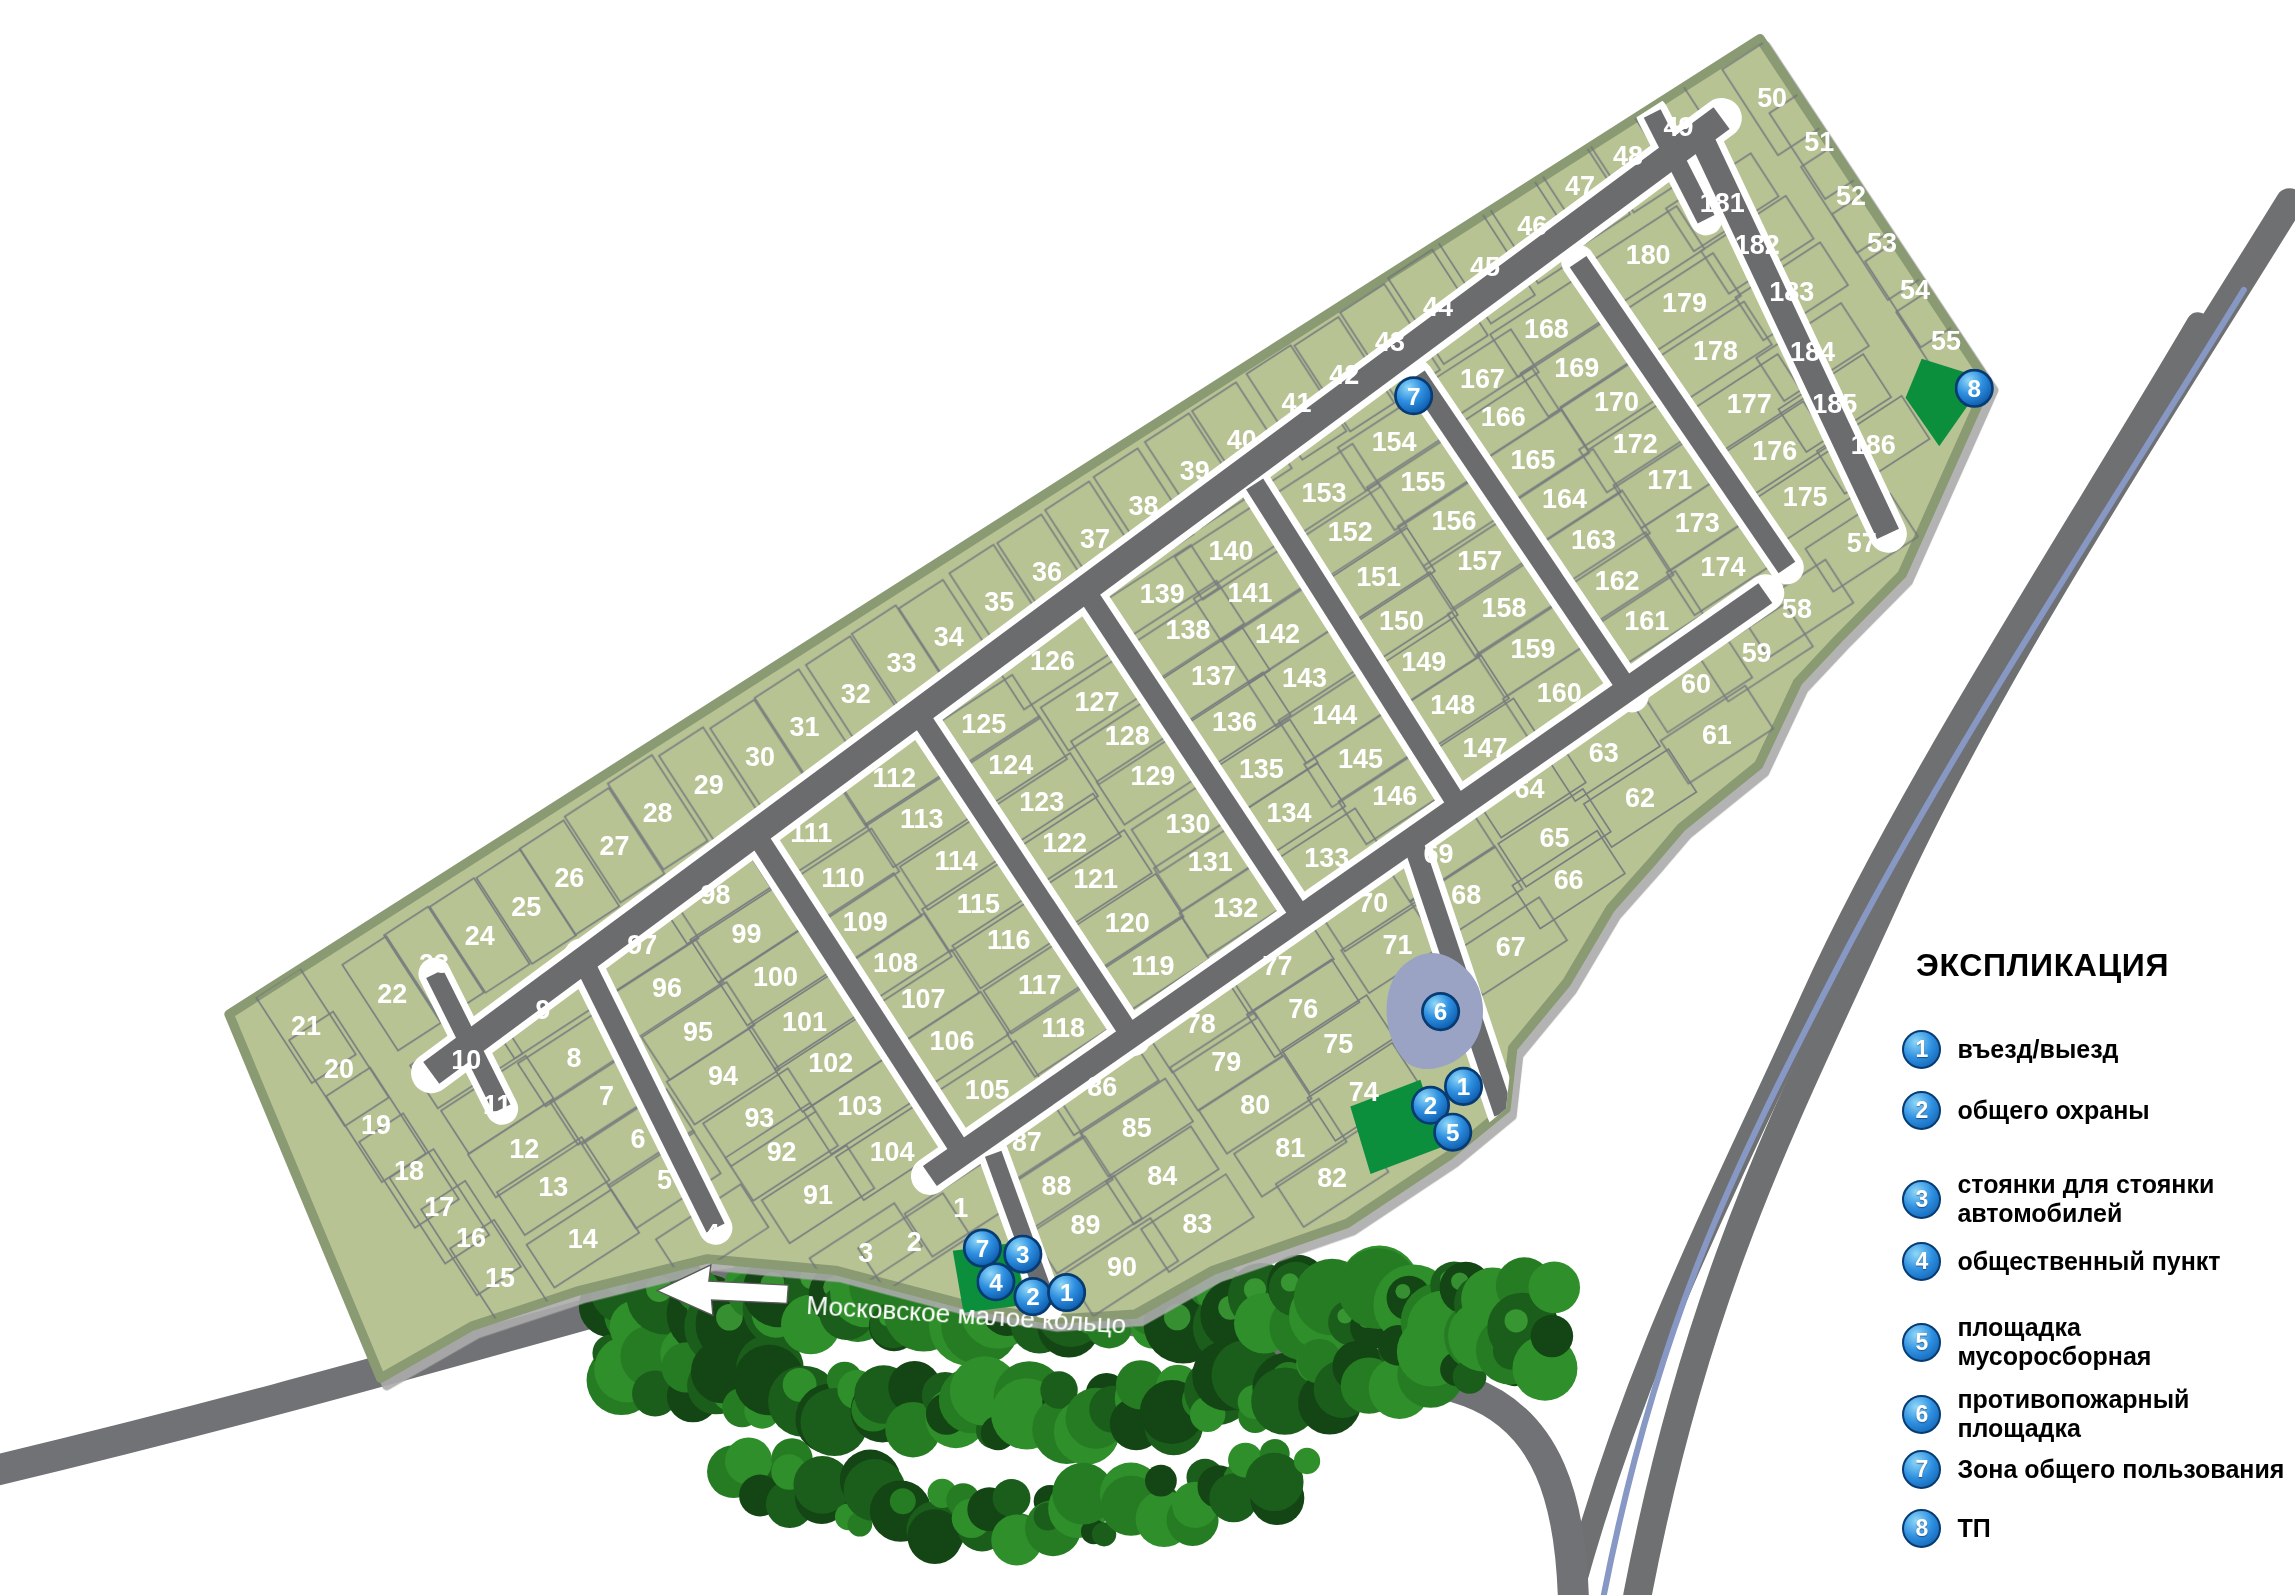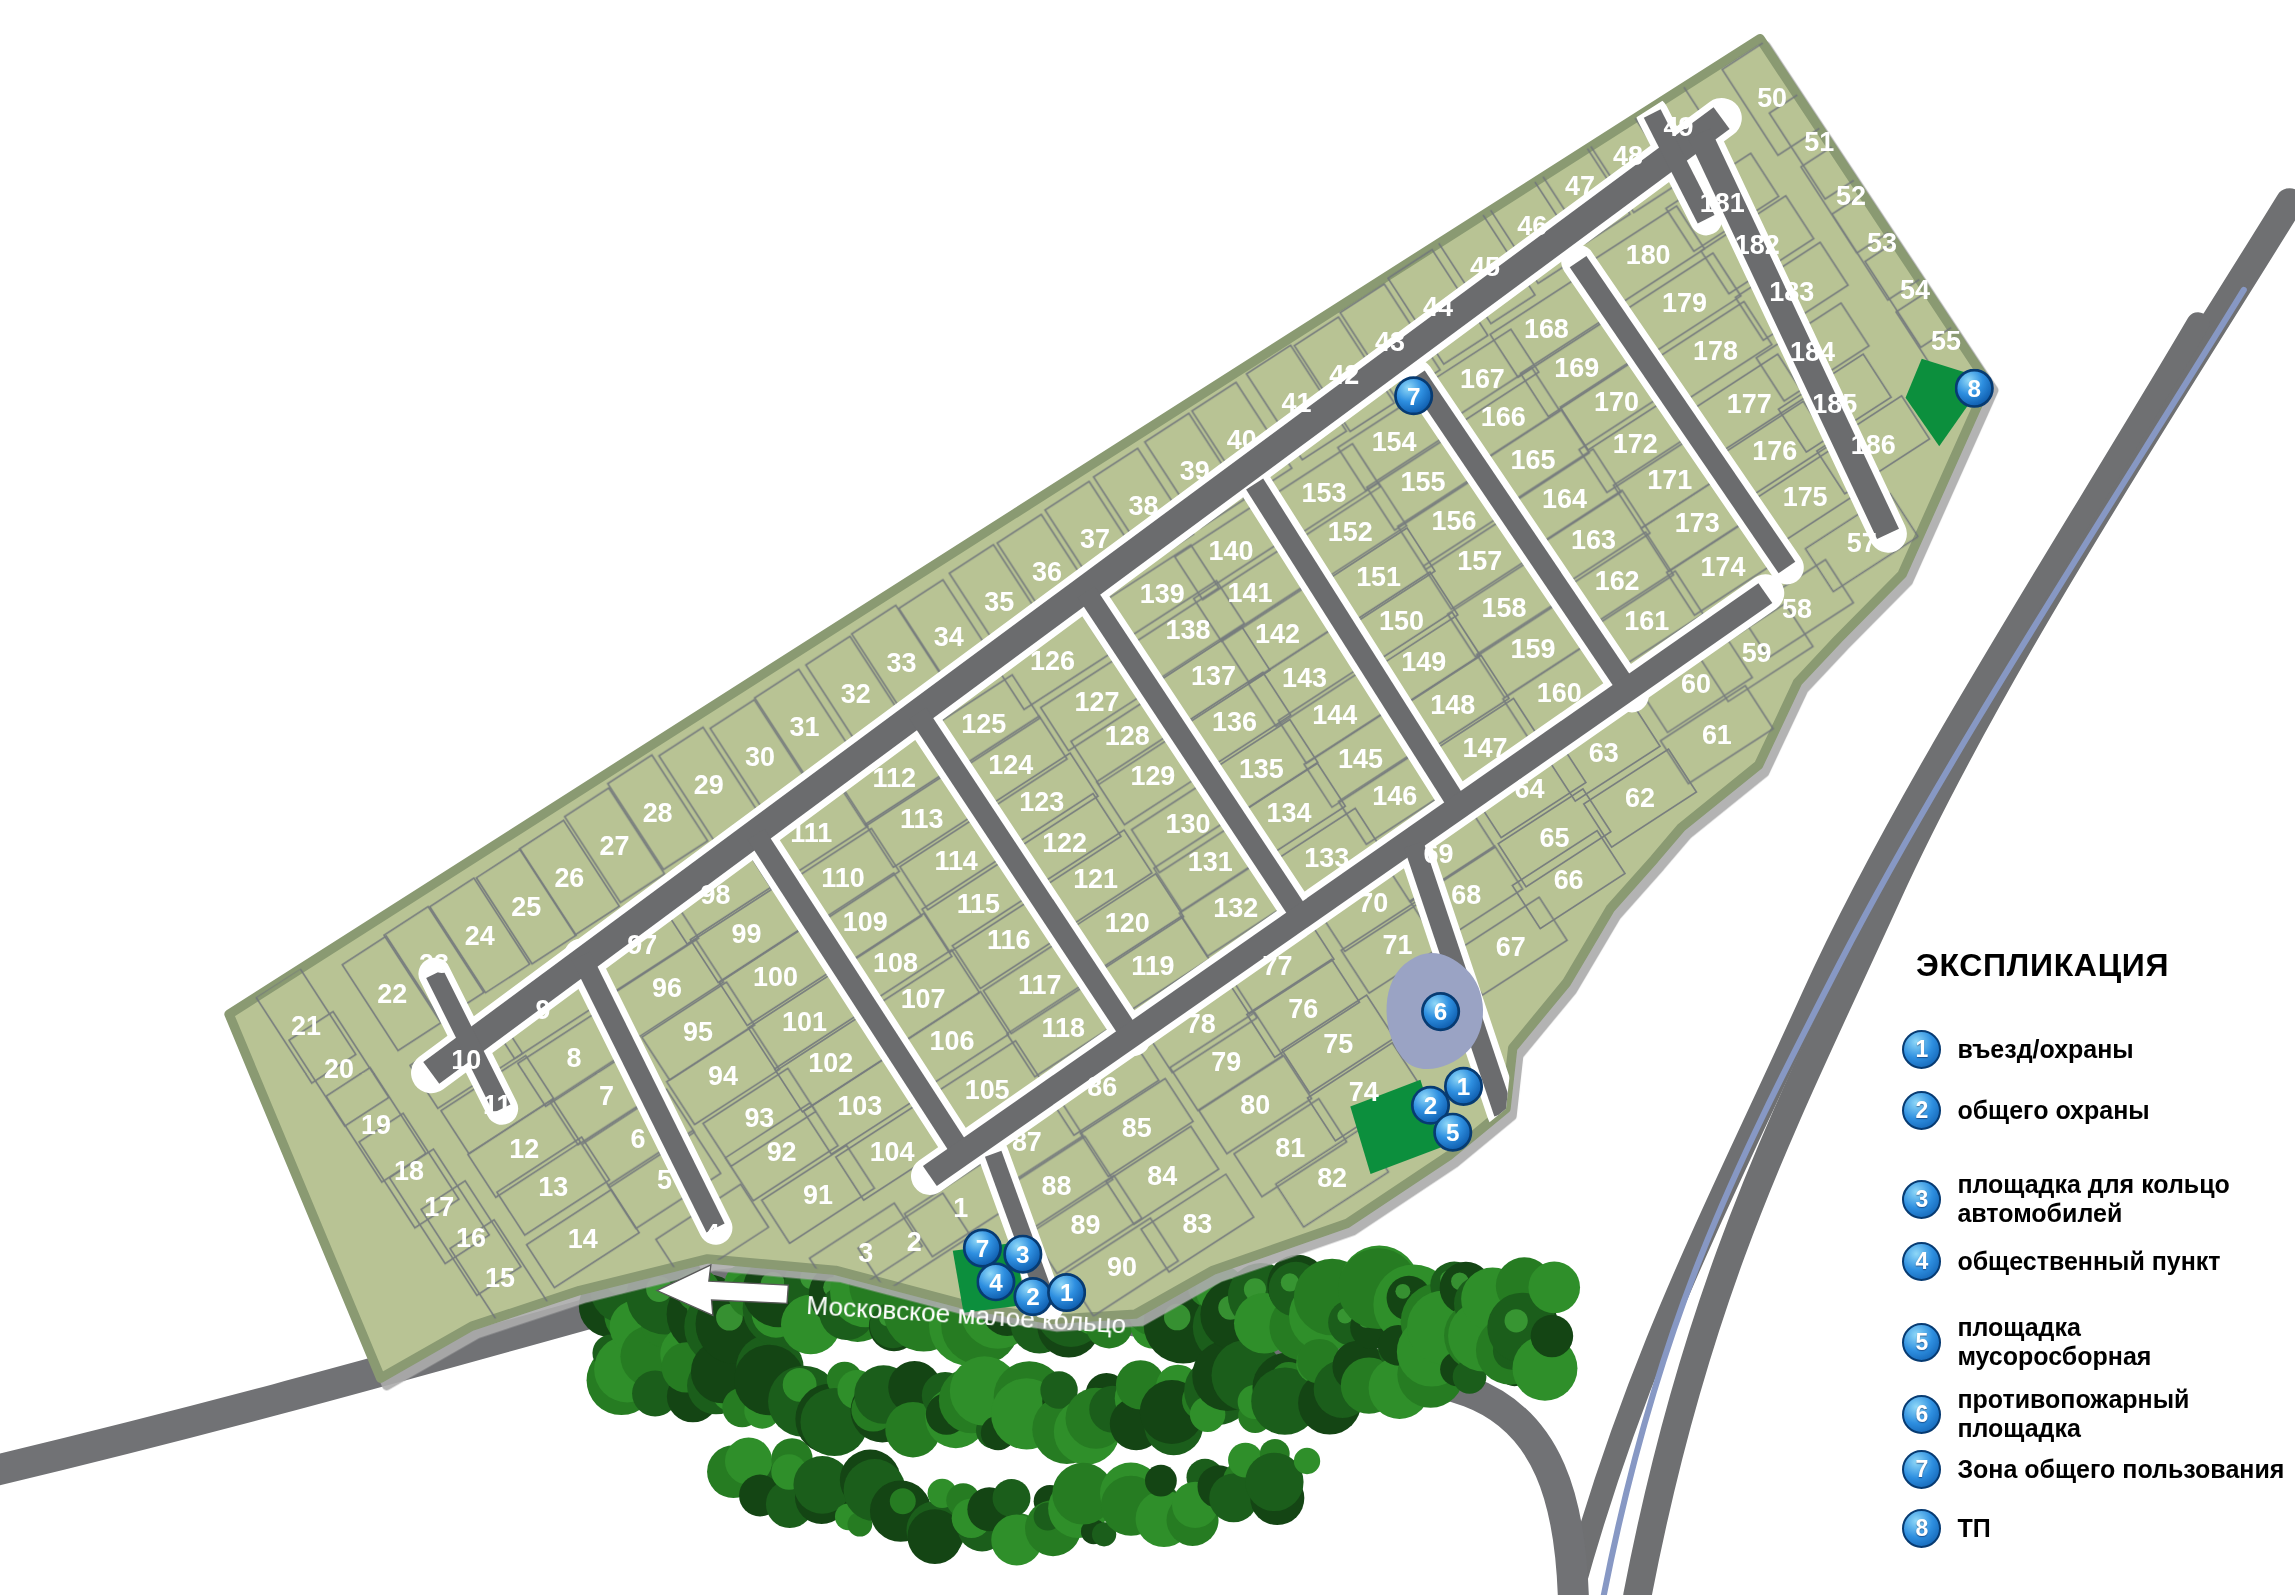--- a/index.html
+++ b/index.html
@@ -771,29 +771,29 @@
           <circle r="27" fill="url(#mgrad)" stroke="#073b72" stroke-width="4"></circle>
           <text y="13" text-anchor="middle" fill="#fff" font-size="36" font-weight="bold">1</text>
         </g>
       </g>
   </svg>
 
   <div id="legend">
     <div class="legend-title">ЭКСПЛИКАЦИЯ</div>
   <div class="legend-item" style="top: 90px; left: 5.4px;">
         <div class="legend-badge">1</div>
-        <div class="legend-label">въезд/охраны</div>
+        <div class="legend-label">въезд/выезд</div>
       </div>
       <div class="legend-item" style="top: 151px; left: 5.4px;">
         <div class="legend-badge">2</div>
         <div class="legend-label">общего охраны</div>
       </div>
       <div class="legend-item" style="top: 230px; left: 5.4px;">
         <div class="legend-badge">3</div>
-        <div class="legend-label">площадка для кольцо
+        <div class="legend-label">стоянки для стоянки
 автомобилей</div>
       </div>
       <div class="legend-item" style="top: 302px; left: 5.4px;">
         <div class="legend-badge">4</div>
         <div class="legend-label">общественный пункт</div>
       </div>
       <div class="legend-item" style="top: 373px; left: 5.4px;">
         <div class="legend-badge">5</div>
         <div class="legend-label">площадка
 мусоросборная</div>

